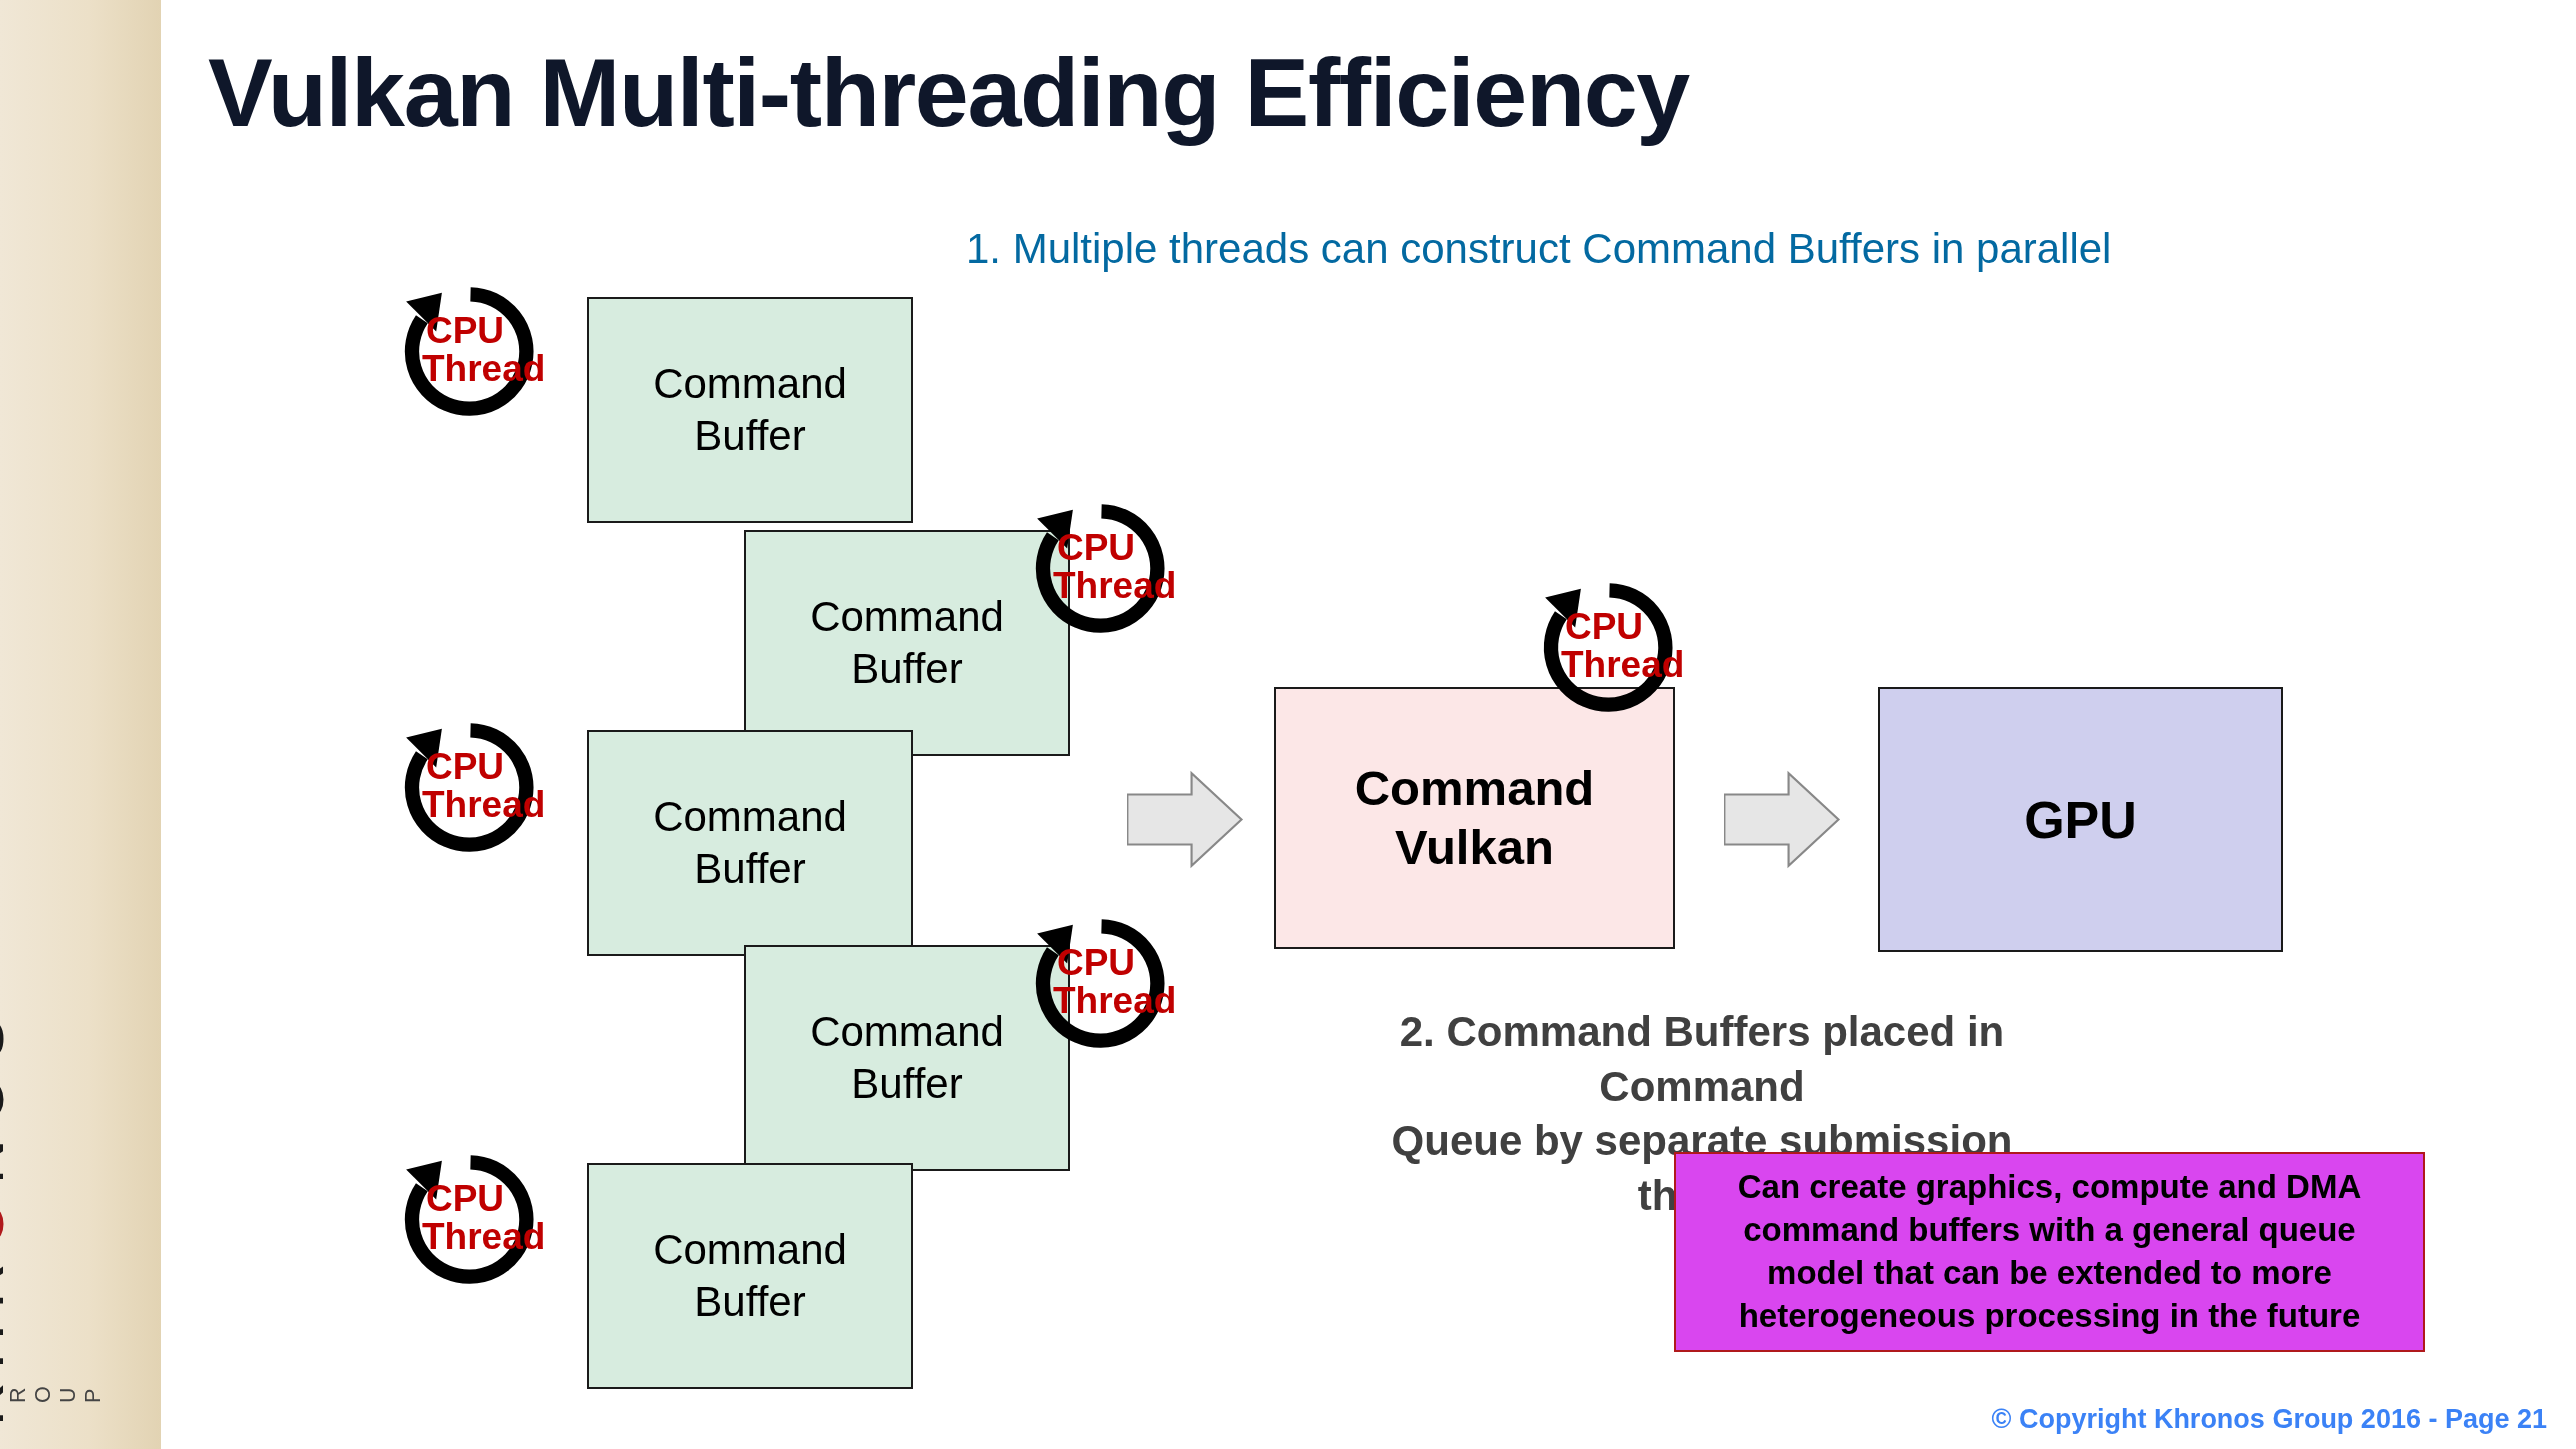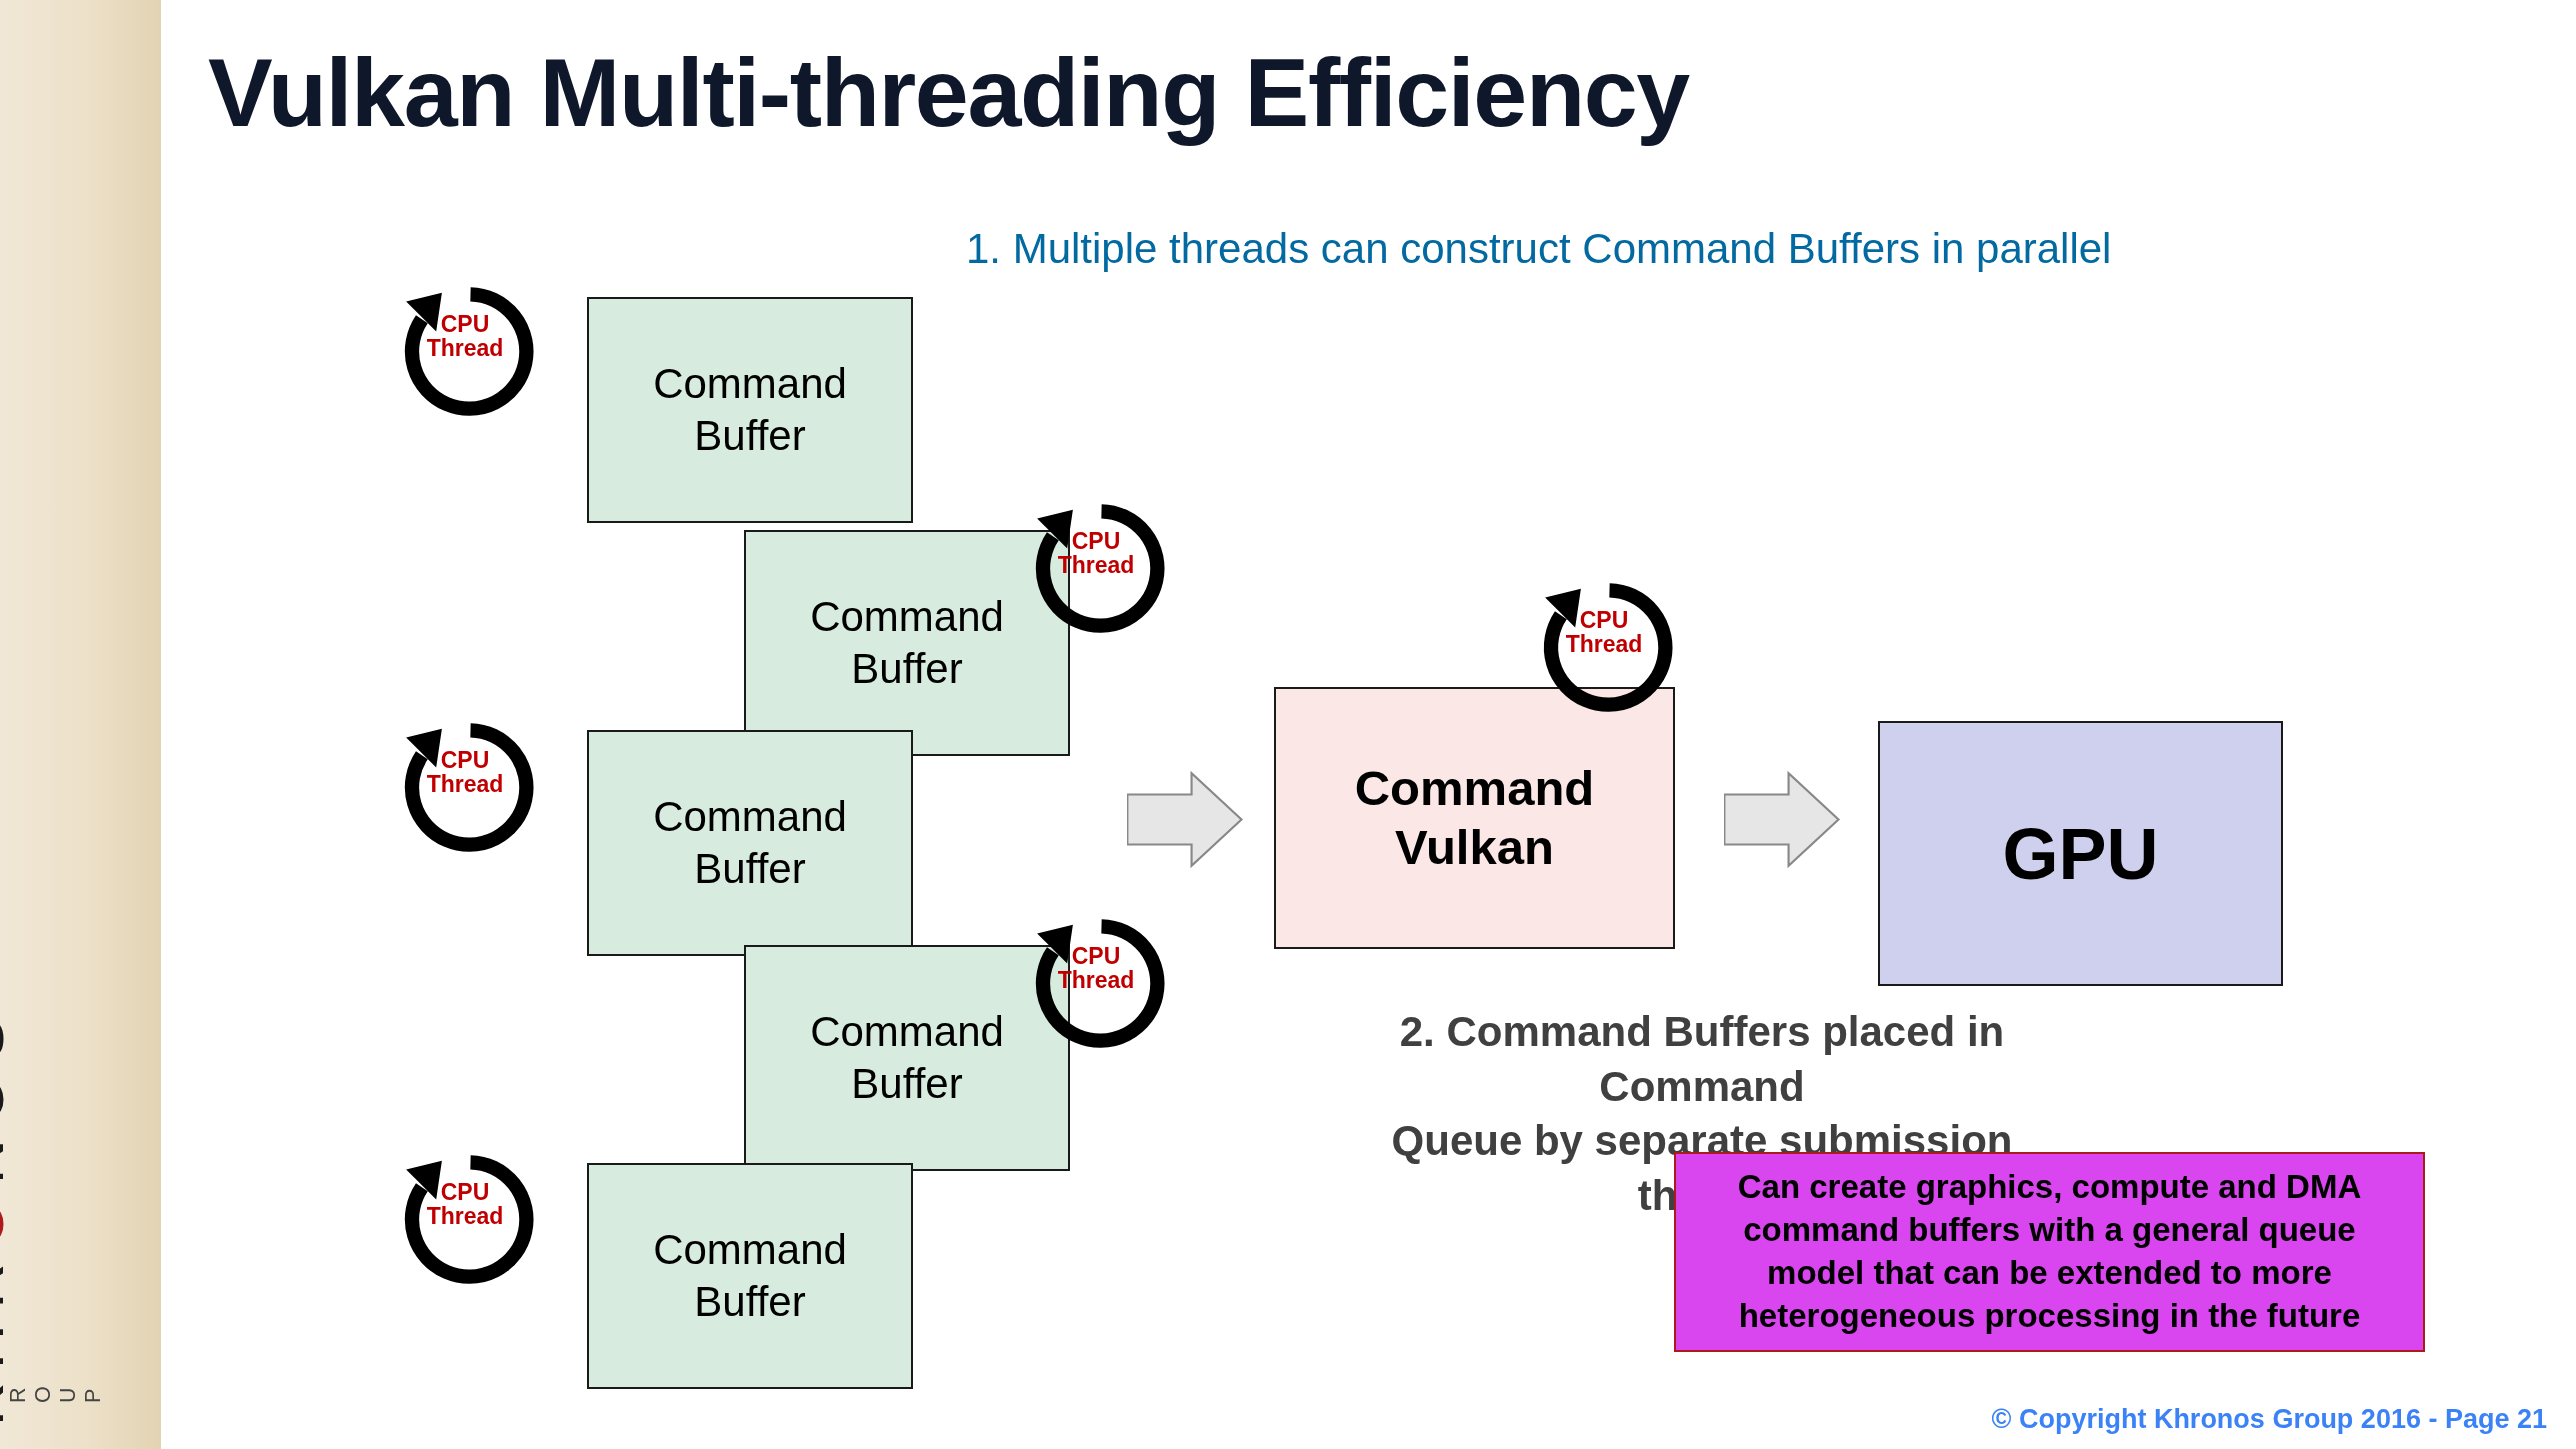--- a/index.html
+++ b/index.html
@@ -24,27 +24,27 @@
     font-size:33px;font-weight:700;color:#000;line-height:1.3;}
   .footer{position:absolute;right:29px;bottom:14.3px;font-size:27px;color:#3b82f6;
     font-weight:600;}
   .cmdbuf{position:absolute;width:322px;height:222px;background:#d7ecdf;
     border:2.1px solid #1a1a1a;display:flex;flex-direction:column;align-items:center;
     justify-content:center;font-size:42px;color:#000;line-height:1.25;}
   .cmdq{position:absolute;left:1274px;top:687px;width:397px;height:258px;
     background:#fce7e7;border:2.1px solid #1a1a1a;display:flex;flex-direction:column;
     align-items:center;justify-content:center;font-size:49px;font-weight:700;
     color:#000;line-height:1.2;}
-  .gpu{position:absolute;left:1878px;top:721px;width:401px;height:261px;
+  .gpu{position:absolute;left:1878px;top:687px;width:401px;height:261px;
     background:#cfcfee;border:2.1px solid #1a1a1a;display:flex;align-items:center;
-    justify-content:center;font-size:72px;font-weight:700;color:#000;}
+    justify-content:center;font-size:52px;font-weight:700;color:#000;}
   .cpu-thread{position:absolute;width:122px;height:122px;}
   .cpu-thread svg{position:absolute;left:0;top:0;}
   .cpu-thread .lbl{position:absolute;left:23px;top:31.5px;width:86px;text-align:center;
-    font-size:23px;font-weight:700;color:#c00000;line-height:1.05;}
+    font-size:37px;font-weight:700;color:#c00000;line-height:1.05;}
   .arrow{position:absolute;}
   .arrow svg{display:block;}
 </style>
 </head>
 <body>
 
 <div class="sidebar">
   <div class="khronos-logo">
     <span>KHR</span><span class="ko">O</span><span>NOS</span>
   </div>

